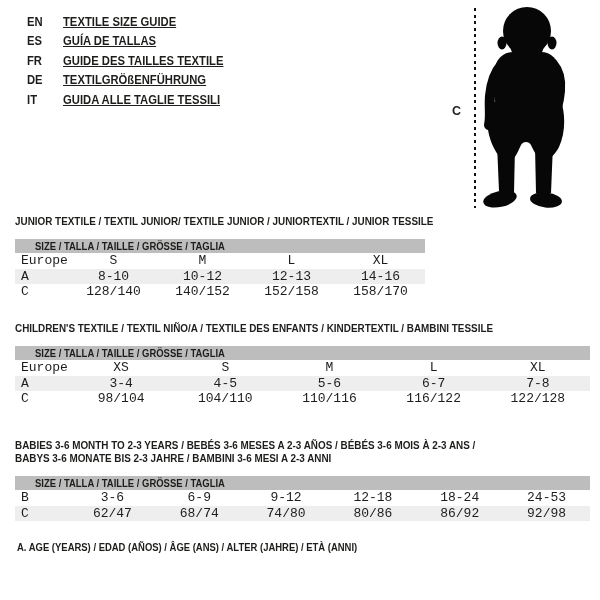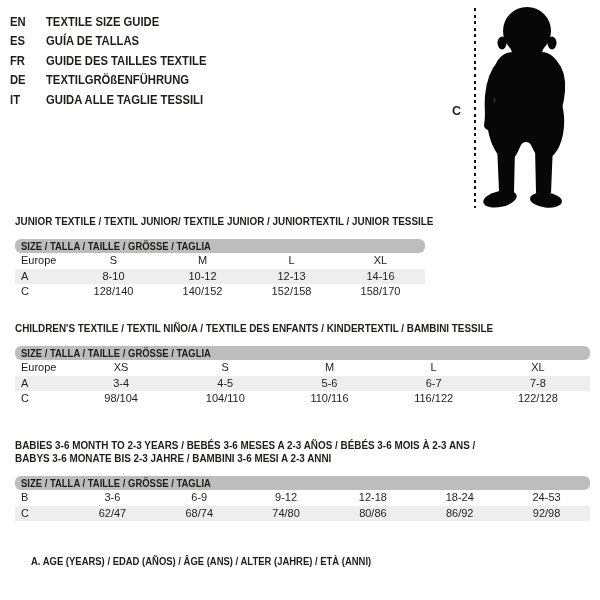--- a/index.html
+++ b/index.html
@@ -6,50 +6,50 @@
   body{
     width:600px;height:600px;position:relative;overflow:hidden;
     background:#ffffff;color:#1d1d1b;
     font-family:"Liberation Sans","DejaVu Sans",sans-serif;
     -webkit-font-smoothing:antialiased;
   }
   
   .cond{display:inline-block;transform:scaleX(0.86);transform-origin:0 50%;white-space:pre;}
 
   
-  .lang-list{position:absolute;left:10px;top:13px;}
+  .lang-list{position:absolute;left:27px;top:13px;text-decoration:underline;}
   .lang-row{height:19.4px;line-height:19.4px;font-weight:bold;font-size:12.5px;
             transform:scaleX(0.9);transform-origin:0 50%;white-space:nowrap;}
   .lang-code{display:inline-block;width:40px;}
 
   
   .measure-line{position:absolute;left:474px;top:8px;width:2px;height:200px;
     background:repeating-linear-gradient(to bottom,#111 0 3px,transparent 3px 6.6px);}
   .measure-label{position:absolute;left:452px;top:104px;font-weight:bold;font-size:12.5px;}
   .toddler{position:absolute;left:480px;top:6px;width:96px;height:202px;}
   .toddler *{fill:#070707;stroke:none;}
   .toddler .arm{fill:none;stroke:#070707;stroke-width:10;stroke-linecap:round;}
 
   
   .size-table{position:absolute;left:15px;}
   .size-table.t0{top:215px;width:410px;}
   .size-table.t1{top:322px;width:575px;}
   .size-table.t2{top:439px;width:575px;}
   .table-title{margin:0 0 11px 0;font-size:11.5px;font-weight:bold;line-height:13px;
                transform:scaleX(0.86);transform-origin:0 0;white-space:pre;}
-  .size-header-bar{background:#bdbdbd;height:14px;line-height:14px;padding-left:6px;
-                   font-weight:bold;font-size:11px;overflow:visible;white-space:nowrap;border-radius:6px;}
-  table.grid{width:100%;border-collapse:collapse;table-layout:fixed;font-size:11px;}
+  .size-header-bar{background:#bdbdbd;height:14px;line-height:14px;padding-left:20px;
+                   font-weight:bold;font-size:11px;overflow:visible;white-space:nowrap;}
+  table.grid{width:100%;border-collapse:collapse;table-layout:fixed;font-size:13px;font-family:Liberation Mono, monospace;}
   table.grid td{height:15.5px;text-align:center;padding:0;line-height:15.5px;}
   table.grid td.row-label{text-align:left;padding-left:6px;width:48px;}
   table.grid tr.shaded{background:#eeeeee;}
 
   
   .footnotes{position:absolute;left:15px;top:537px;}
-  .footnote{margin:16px;height:17px;line-height:17px;font-size:11px;font-weight:bold;}
+  .footnote{margin:2px;height:17px;line-height:17px;font-size:11px;font-weight:bold;}
 </style>
 </head>
 <body>
 
 <div class="lang-list">
   <div class="lang-row">
     <span class="lang-code">EN</span><span>TEXTILE SIZE GUIDE</span>
   </div>
   <div class="lang-row">
     <span class="lang-code">ES</span><span>GUÍA DE TALLAS</span>

